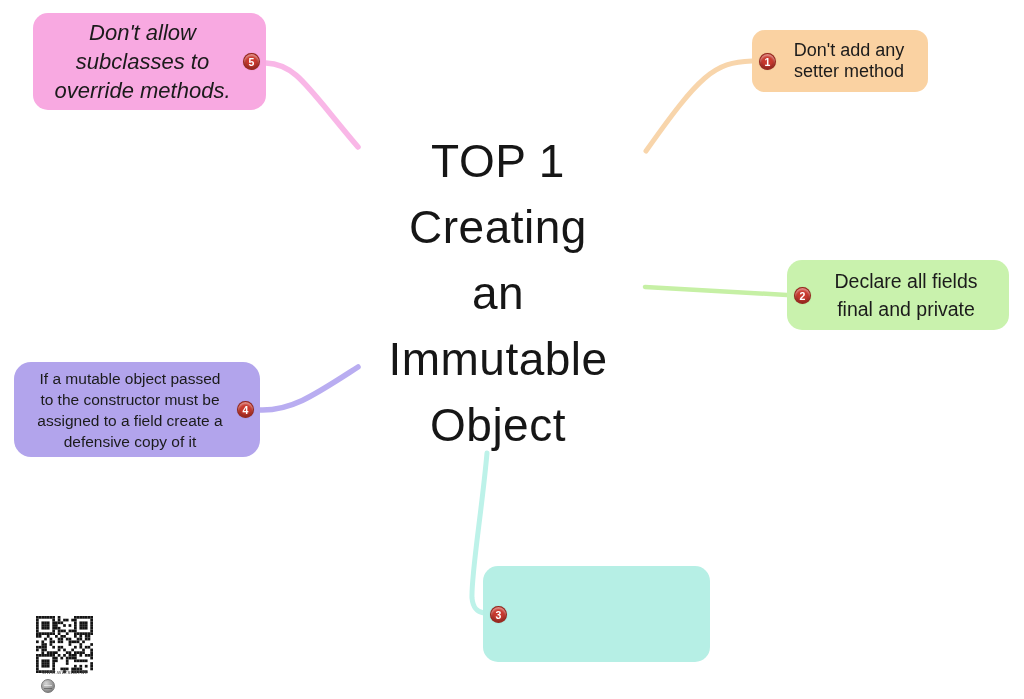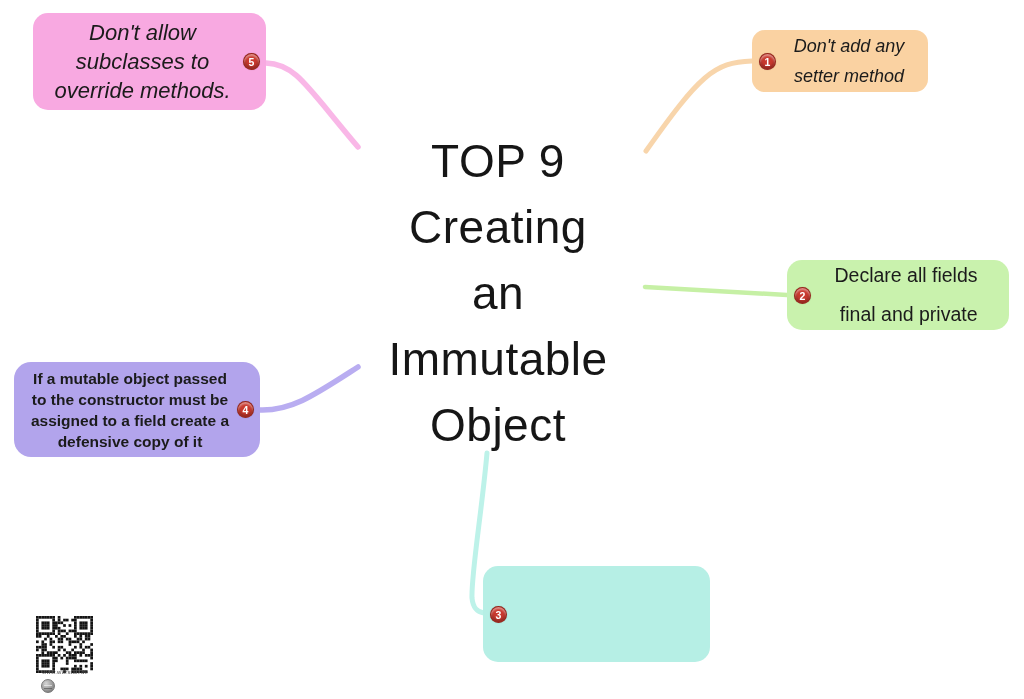--- a/index.html
+++ b/index.html
@@ -24,27 +24,27 @@
   .badge{
     position:absolute;top:50%;width:17px;height:17px;margin-top:-8.5px;border-radius:50%;
     color:#fff;font-size:10.5px;font-weight:bold;line-height:17px;text-align:center;
     border:1px solid rgba(125,25,15,.6);box-sizing:border-box;
     box-shadow:inset 0 2px 2px rgba(255,255,255,.45), inset 0 -2px 3px rgba(0,0,0,.3), 0 0 1px rgba(0,0,0,.3);
   }
   .badge-left{left:7px;}
   .badge-right{right:6px;}
 
   .node-1{left:752px;top:30px;width:176px;height:62px;border-radius:13px;font-size:18px;}
-  .node-1 .node-label{line-height:30px;padding-left:18px;font-style:italic;}
+  .node-1 .node-label{line-height:21px;padding-left:18px;}
   .node-2{left:787px;top:260px;width:222px;height:70px;border-radius:15px;font-size:19.5px;}
-  .node-2 .node-label{line-height:39px;padding-left:16px;text-align:right;}
+  .node-2 .node-label{line-height:28px;padding-left:16px;}
   .node-3{left:483px;top:566px;width:227px;height:96px;border-radius:15px;font-size:15.5px;}
   .node-3 .node-label{line-height:21px;padding-left:14px;}
   .node-4{left:14px;top:362px;width:246px;height:95px;border-radius:17px;font-size:15.5px;}
-  .node-4 .node-label{line-height:21px;padding-right:14px;font-weight:bold;}
+  .node-4 .node-label{line-height:21px;padding-right:14px;}
   .node-5{left:33px;top:13px;width:233px;height:97px;border-radius:15px;font-size:22px;}
   .node-5 .node-label{line-height:29px;padding-right:14px;font-style:italic;}
 
   
   .qr{position:absolute;left:36px;top:616px;z-index:2;}
   .site{
     position:absolute;left:30px;top:669px;width:70px;z-index:2;
     font-size:6px;color:#4a4a4a;text-align:center;letter-spacing:.2px;
   }
   .globe{
@@ -63,21 +63,21 @@
 <div class="canvas">
 
   <svg class="connectors" width="1024" height="699" viewBox="0 0 1024 699">
     <path d="M752,61 C714,62 699,76 646,151" stroke-width="5" stroke="#f8d5ab"></path>
     <path d="M645,287 L787,295" stroke-width="4.5" stroke="#c6f0a5"></path>
     <path d="M487,453 C482,510 471,575 472,598 C473,608 477,612 484,613" stroke-width="5" stroke="#bdf2e9"></path>
     <path d="M260,410 C292,411 316,394 358,367" stroke-width="5.5" stroke="#b9adf1"></path>
     <path d="M266,63 C296,64 307,87 358,147" stroke-width="5.5" stroke="#f9b7e7"></path>
   </svg>
 
-  <div class="central">TOP 9
+  <div class="central">TOP 1
 Creating
 an
 Immutable
 Object</div>
 
   <div class="node node-1" style="background-color: rgb(250, 210, 162);">
     <span class="badge badge-left" style="background-color: rgb(200, 57, 46);">1</span>
     <span class="node-label">Don't add any
 setter method</span>
   </div>

